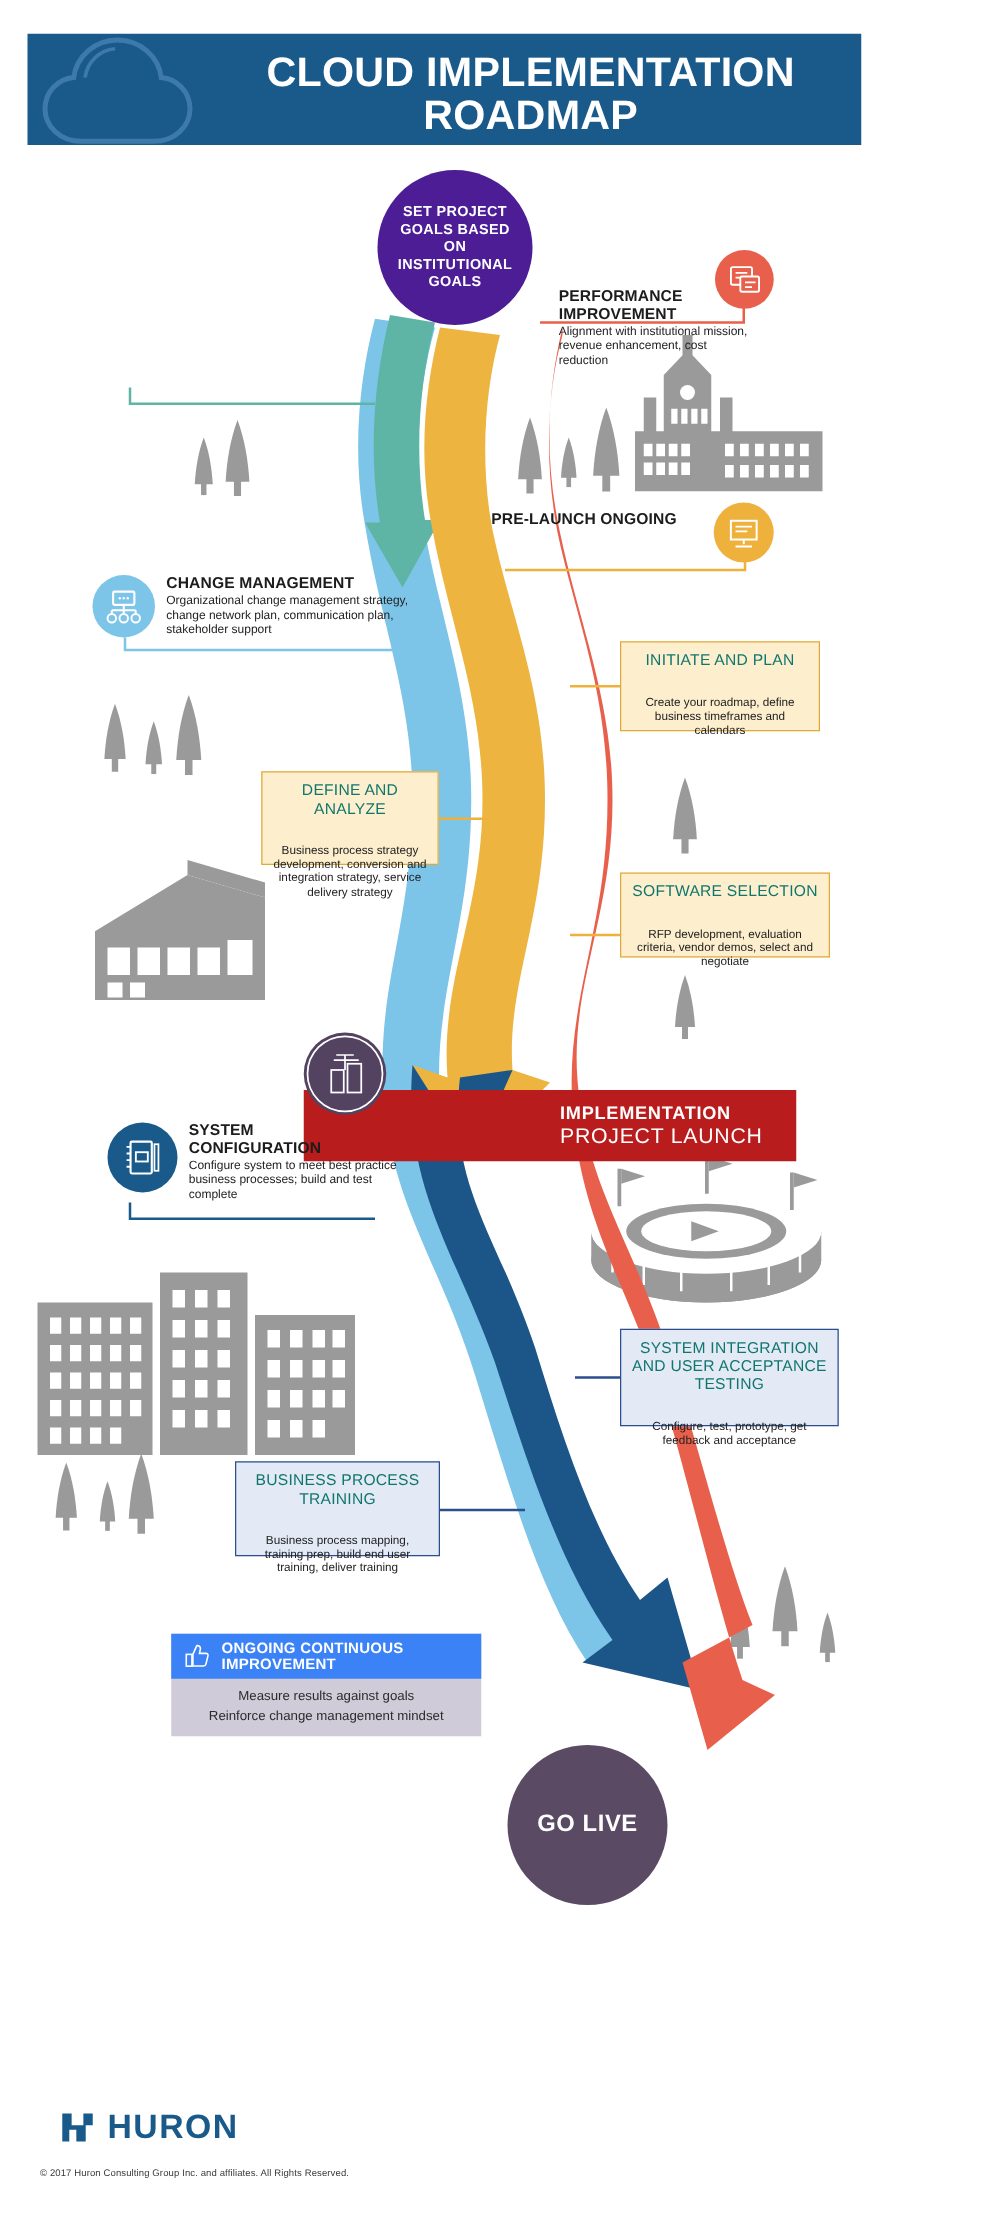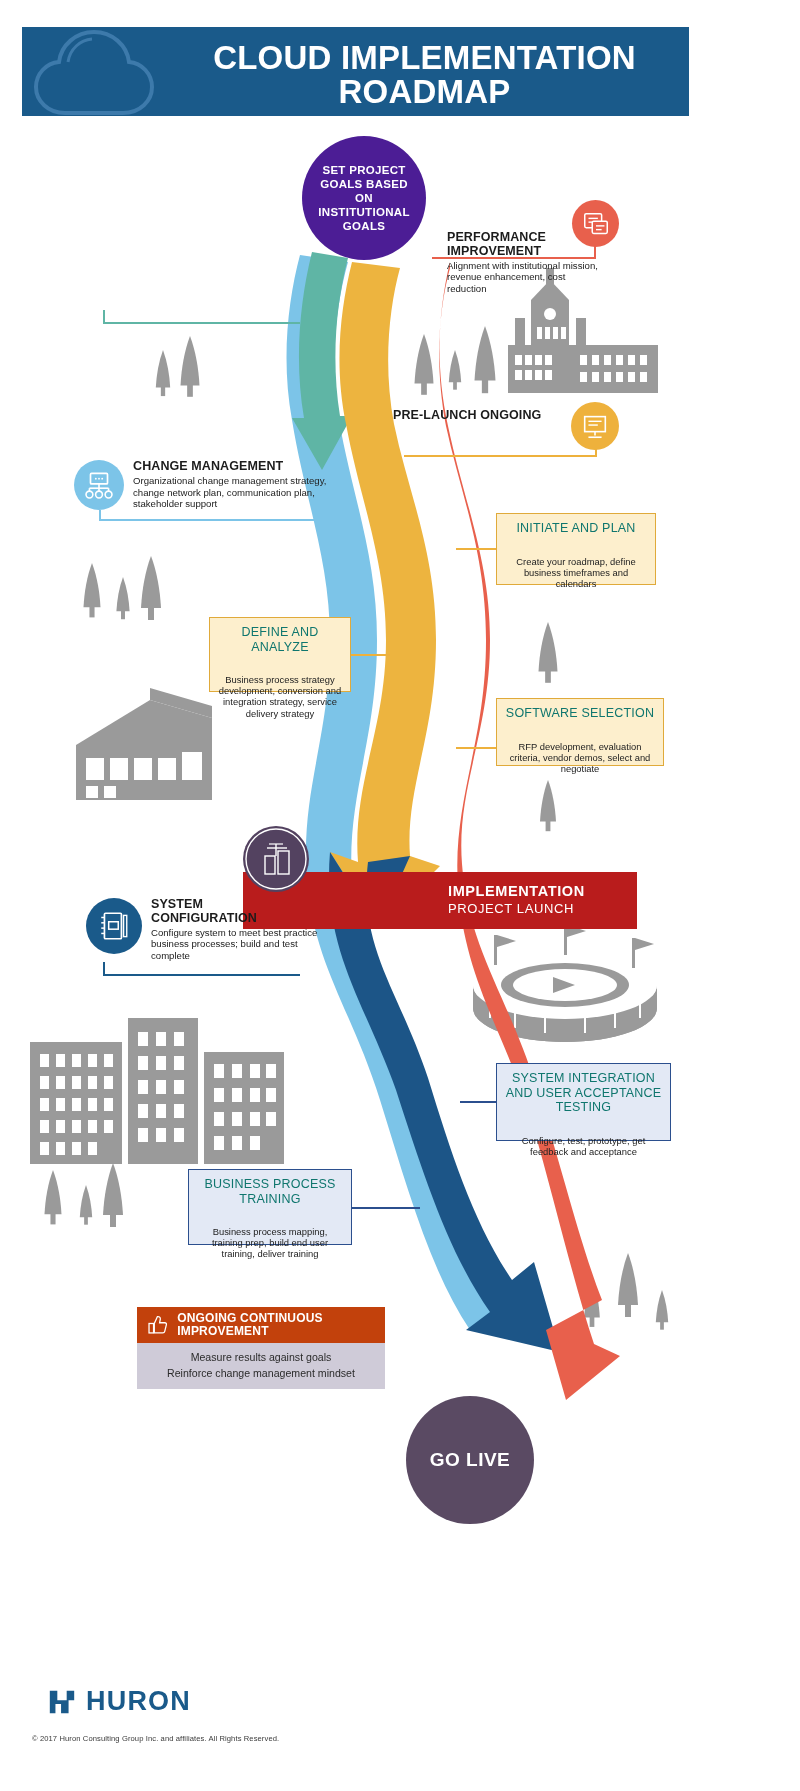--- a/index.html
+++ b/index.html
@@ -92,35 +92,35 @@
     position: absolute; left: 243px; top: 831px;
     width: 394px; height: 57px;
     background: #b91c1c;
     margin-top: 41px;
   }
   .impl-text {
     position: absolute; left: 205px; top: 11px;
     color: #fff; text-align: left;
   }
   .impl-l1 { font-size: 14.5px; font-weight: bold; letter-spacing: .6px; line-height: 17px; }
-  .impl-l2 { font-size: 13px; letter-spacing: .6px; line-height: 18px; }
+  .impl-l2 { font-size: 17px; letter-spacing: .6px; line-height: 18px; }
   .impl-circle {
     position: absolute; left: 243px; top: 826px;
     width: 66px; height: 66px; border-radius: 50%;
     background: #534260;
   }
 
   
   .ongoing {
     position: absolute; left: 137px; top: 1307px;
     width: 248px; height: 82px;
     background: #cfcbd8;
   }
   .ongoing-head {
-    height: 36px; background: #c2410c;
+    height: 36px; background: #3b82f6;
     display: flex; align-items: center; padding-left: 9px;
   }
   .ongoing-title {
     color: #fff; font-size: 12px; font-weight: bold;
     line-height: 13px; letter-spacing: .2px; padding-left: 7px;
   }
   .ongoing-lines { padding: 6px 8px 0; text-align: center; }
   .ongoing-line { font-size: 10.6px; color: #2b2b2b; line-height: 16px; }
 
   

